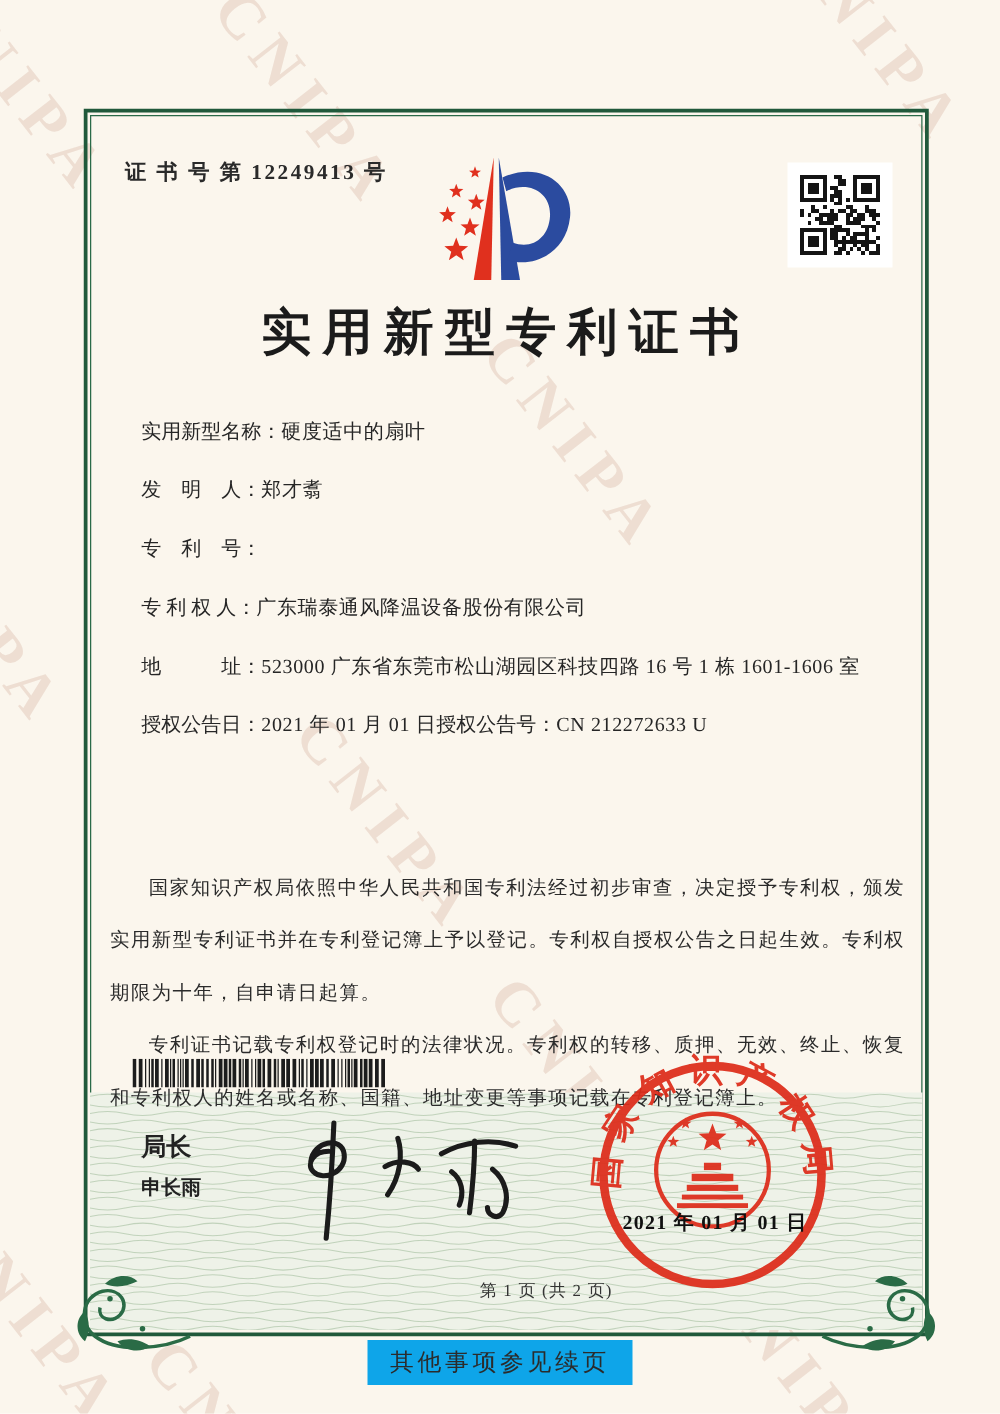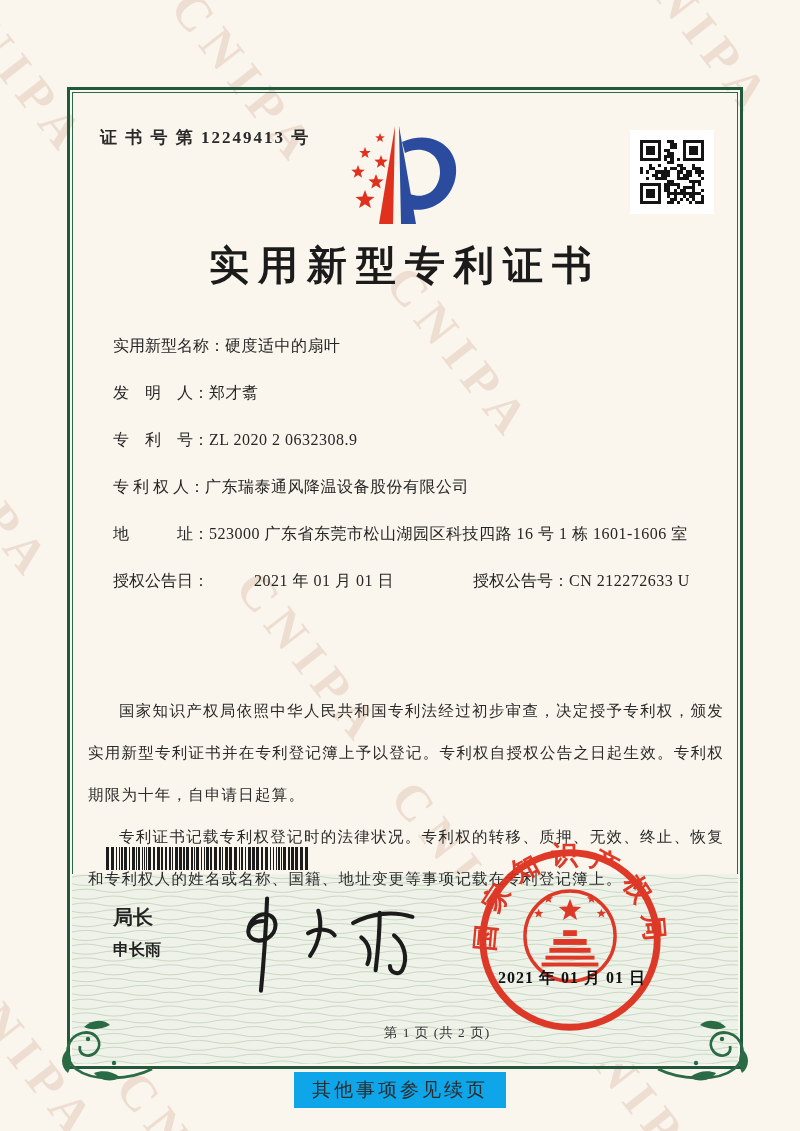--- a/index.html
+++ b/index.html
@@ -14,22 +14,22 @@
   .cert-no{position:absolute;left:30px;top:36px;font-size:17px;letter-spacing:2px;color:#2a2a2a;font-weight:bold;}
   .logo{position:absolute;left:265px;top:30px;width:130px;height:112px;}
   .qrbox{position:absolute;left:560px;top:40px;width:84px;height:84px;background:#fff;
          display:flex;align-items:center;justify-content:center;}
   .title{position:absolute;left:0;top:148px;width:100%;text-align:center;
          font-size:40px;font-weight:bold;letter-spacing:9px;color:#1b1b1b;}
   .fields{position:absolute;left:43px;top:243px;width:600px;font-size:16px;color:#262626;}
   .frow{display:flex;line-height:26px;margin-bottom:21px;}
   .flabel{white-space:pre;flex:none;}
   .fvalue{max-width:484px;letter-spacing:0.5px;}
-  .frow-double{display:flex;line-height:26px;gap:45px;}
-  .frow-double .pair2{margin-left:34px;display:flex;}
+  .frow-double{display:flex;line-height:26px;}
+  .frow-double .pair2{display:flex;}
   .body-text{position:absolute;left:18px;top:560px;width:636px;font-size:15.5px;
              line-height:42px;letter-spacing:1.2px;color:#2b2b2b;text-align:justify;margin-top:40px;}
   .body-text p{margin:0;text-indent:2em;}
   .barcode{position:absolute;left:36px;top:757px;width:208px;height:23px;}
   .band{position:absolute;left:2px;right:2px;bottom:2px;top:784px;background:#eef2e8;overflow:hidden;}
   .sig-title{position:absolute;left:43px;top:814px;font-size:20px;font-weight:bold;
              font-family:"Liberation Sans","DejaVu Sans",sans-serif;color:#222;z-index:3;}
   .sig-name{position:absolute;left:43px;top:850px;font-size:16px;font-weight:bold;
             font-family:"Liberation Sans","DejaVu Sans",sans-serif;color:#222;z-index:3;}
   .sig-hand{position:absolute;left:150px;top:798px;width:215px;height:108px;z-index:3;}
@@ -347,21 +347,20 @@
       <div class="frow">
         <span class="flabel">实用新型名称：</span>
         <span class="fvalue">硬度适中的扇叶</span>
       </div>
       <div class="frow">
         <span class="flabel">发　明　人：</span>
         <span class="fvalue">郑才翥</span>
       </div>
       <div class="frow">
         <span class="flabel">专　利　号：</span>
-        <span class="fvalue">ZL 2020 2 0632308.9</span>
       </div>
       <div class="frow">
         <span class="flabel">专 利 权 人：</span>
         <span class="fvalue">广东瑞泰通风降温设备股份有限公司</span>
       </div>
       <div class="frow">
         <span class="flabel">地　　　址：</span>
         <span class="fvalue">523000 广东省东莞市松山湖园区科技四路 16 号 1 栋 1601-1606 室</span>
       </div>
       <div class="frow-double">

